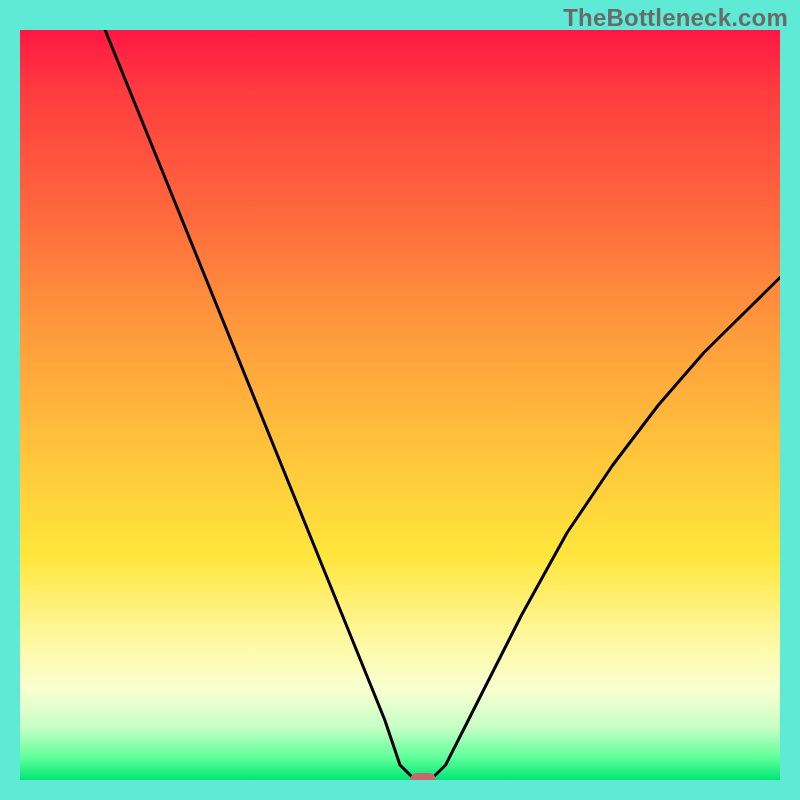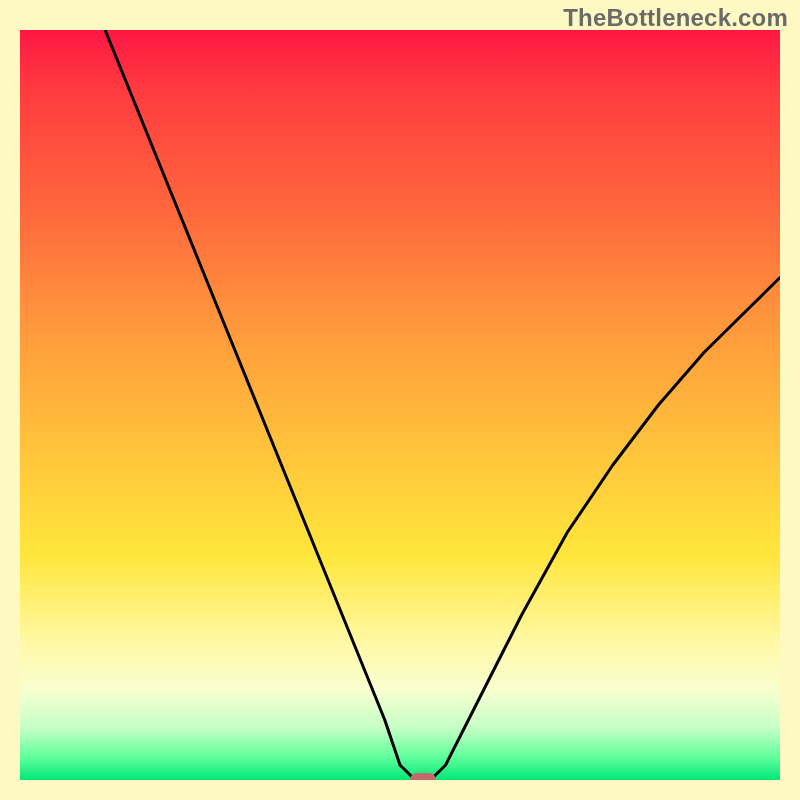--- a/index.html
+++ b/index.html
@@ -9,21 +9,21 @@
     height: 800px;
     background: #000;
     overflow: hidden;
     font-family: Arial, Helvetica, sans-serif;
   }
   .frame {
     position: absolute;
     left: 0; top: 0;
     width: 800px;
     height: 800px;
-    background: #fef9c3;
+    background: #5eead4;
   }
   .plot {
     position: absolute;
     left: 20px;
     top: 30px;
     width: 760px;
     height: 750px;
     overflow: hidden;
   }
   .gradient {

